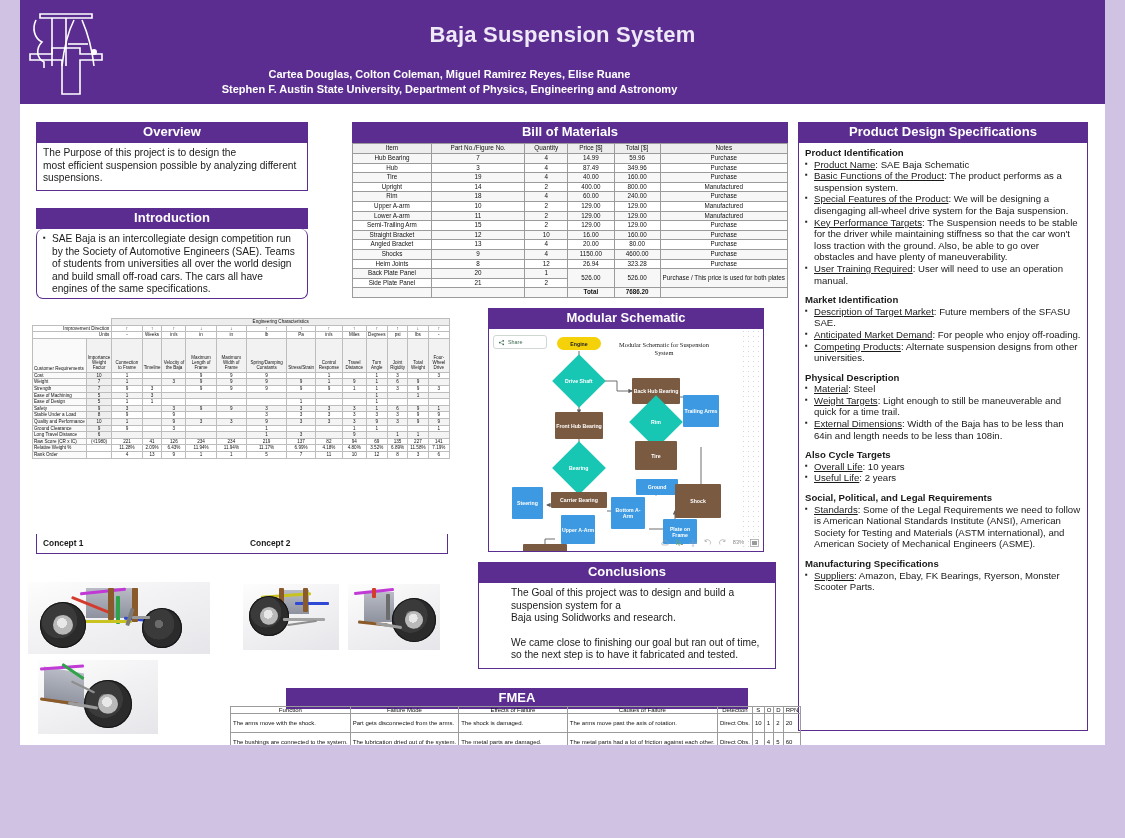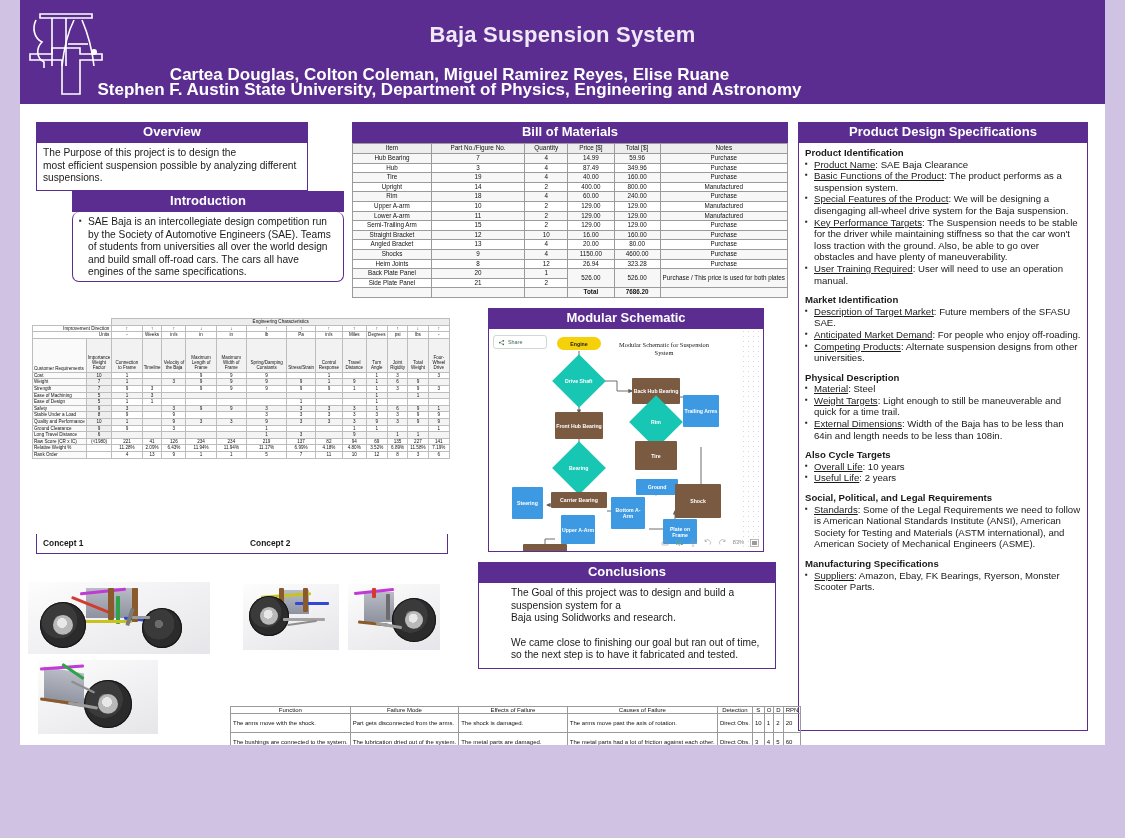--- a/index.html
+++ b/index.html
@@ -29,21 +29,21 @@
     position:absolute; left:0; top:0; width:1125px; height:104px;
     background:#5b2d90;
   }
   #logo { position:absolute; left:22px; top:8px; width:88px; height:92px; }
   #title {
     position:absolute; left:0; top:22px; width:1125px; text-align:center;
     color:#efe8f6; font-size:22px; font-weight:600; letter-spacing:.2px;
   }
   #authors {
     position:absolute; left:0; top:67px; width:899px; text-align:center;
-    color:#ffffff; font-size:17px; font-weight:700; line-height:15px;
+    color:#ffffff; font-size:11px; font-weight:700; line-height:15px;
   }
 
   
   .panel { position:absolute; }
   .panel-head {
     background:#5b2d90; color:#fff; text-align:center;
     font-weight:700; font-size:13px; padding:3px 12px 4px; line-height:14px;
   }
   .panel-body {
     border:1px solid #5b2d90; border-top:none; background:#fff;
@@ -154,21 +154,21 @@
 
   <div class="panel" id="overview" style="left:36px; top:122px; width:272px;">
     <div class="panel-head">Overview</div>
     <div class="panel-body" style="height:48px;">
       <p>The Purpose of this project is to design the</p>
       <p>most efficient suspension possible by analyzing different</p>
       <p>suspensions.</p>
     </div>
   </div>
 
-  <div class="panel" id="intro" style="left:36px; top:191px; width:272px;margin-left:36px;">
+  <div class="panel" id="intro" style="left:36px; top:208px; width:272px;">
     <div class="panel-head">Introduction</div>
     <div class="panel-body" style="height:70px;border-radius:7px;">
       <ul class="bul">
         <li>SAE Baja is an intercollegiate design competition run by the Society of Automotive Engineers (SAE). Teams of students from universities all over the world design and build small off-road cars. The cars all have engines of the same specifications.</li>
       </ul>
     </div>
   </div>
 
   <div class="panel" id="bom" style="left:352px; top:122px; width:436px;">
     <div class="panel-head">Bill of Materials</div>
@@ -720,21 +720,21 @@
         </svg>
       </div>
     </div>
   </div>
 
   <div class="panel" id="pds" style="left:798px; top:122px; width:290px;">
     <div class="panel-head">Product Design Specifications</div>
     <div class="panel-body" id="pds-body" style="height:588px; font-size:9.6px; line-height:11.6px;">
         <div class="b">Product Identification</div>
         <ul class="bul">
-          <li><span class="u">Product Name</span><span>:  SAE Baja Clearance</span></li>
+          <li><span class="u">Product Name</span><span>:  SAE Baja Schematic</span></li>
           <li><span class="u">Basic Functions of the Product</span><span>: The product performs as a suspension system.</span></li>
           <li><span class="u">Special Features of the Product</span><span>: We will be designing a disengaging all-wheel drive system for the Baja suspension.</span></li>
           <li><span class="u">Key Performance Targets</span><span>: The Suspension needs to be stable for the driver while maintaining stiffness so that the car won't loss traction with the ground. Also, be able to go over obstacles and have plenty of maneuverability.</span></li>
           <li><span class="u">User Training Required</span><span>: User will need to use an operation manual.</span></li>
         </ul>
         <div class="gap"></div>
         <div class="b">Market Identification</div>
         <ul class="bul">
           <li><span class="u">Description of Target Market</span><span>:  Future members of the SFASU SAE.</span></li>
           <li><span class="u">Anticipated Market Demand</span><span>:  For people who enjoy off-roading.</span></li>
@@ -831,20 +831,23 @@
   <div class="panel" id="concl" style="left:478px; top:562px; width:298px;">
     <div class="panel-head">Conclusions</div>
     <div class="panel-body" style="height:86px;padding-left:32px;">
       <p>The Goal of this project was to design and build a suspension system for a</p>
       <p>Baja using Solidworks and research.</p>
       <p style="height:12px;">&nbsp;</p>
       <p>We came close to finishing our goal but ran out of time, so the next step is to have it fabricated and tested.</p>
     </div>
   </div>
 
+  <div class="panel" id="fmea" style="left:286px; top:688px; width:462px;">
+    <div class="panel-head">FMEA</div>
+  </div>
 
   <div style="position:absolute; left:230px; top:706px; width:545px;">
     <table class="grid" id="fmea1" style="font-size:6px;">
       <thead>
           <tr id="fmea-head">
             <th style="width: 17%;">Function</th>
             <th style="width: 17%;">Failure Mode</th>
             <th style="width: 15%;">Effects of Failure</th>
             <th style="width: 18%;">Causes of Failure</th>
             <th style="width: 10%;">Detection</th>

